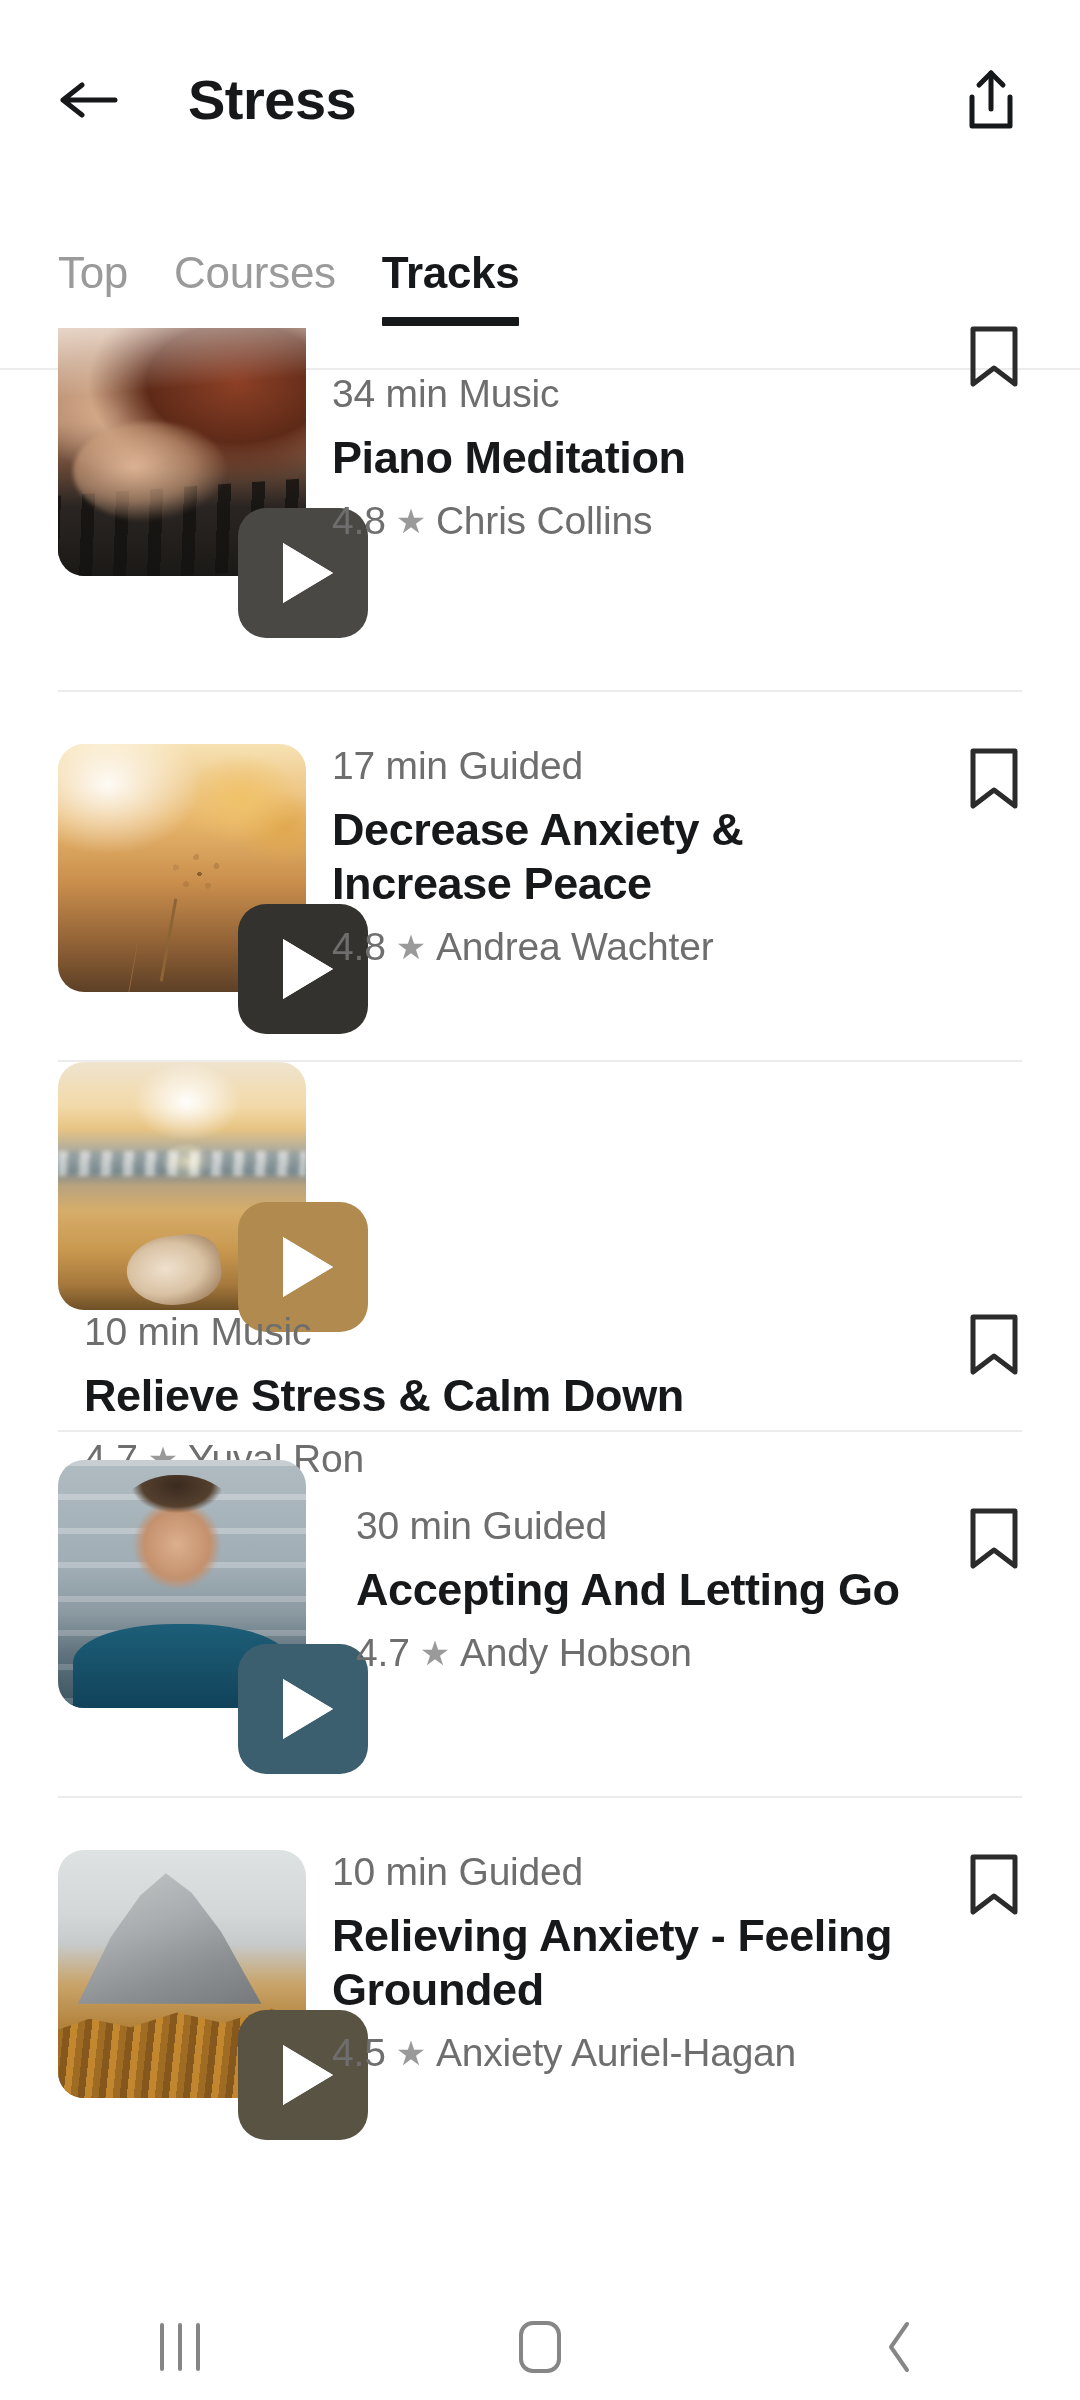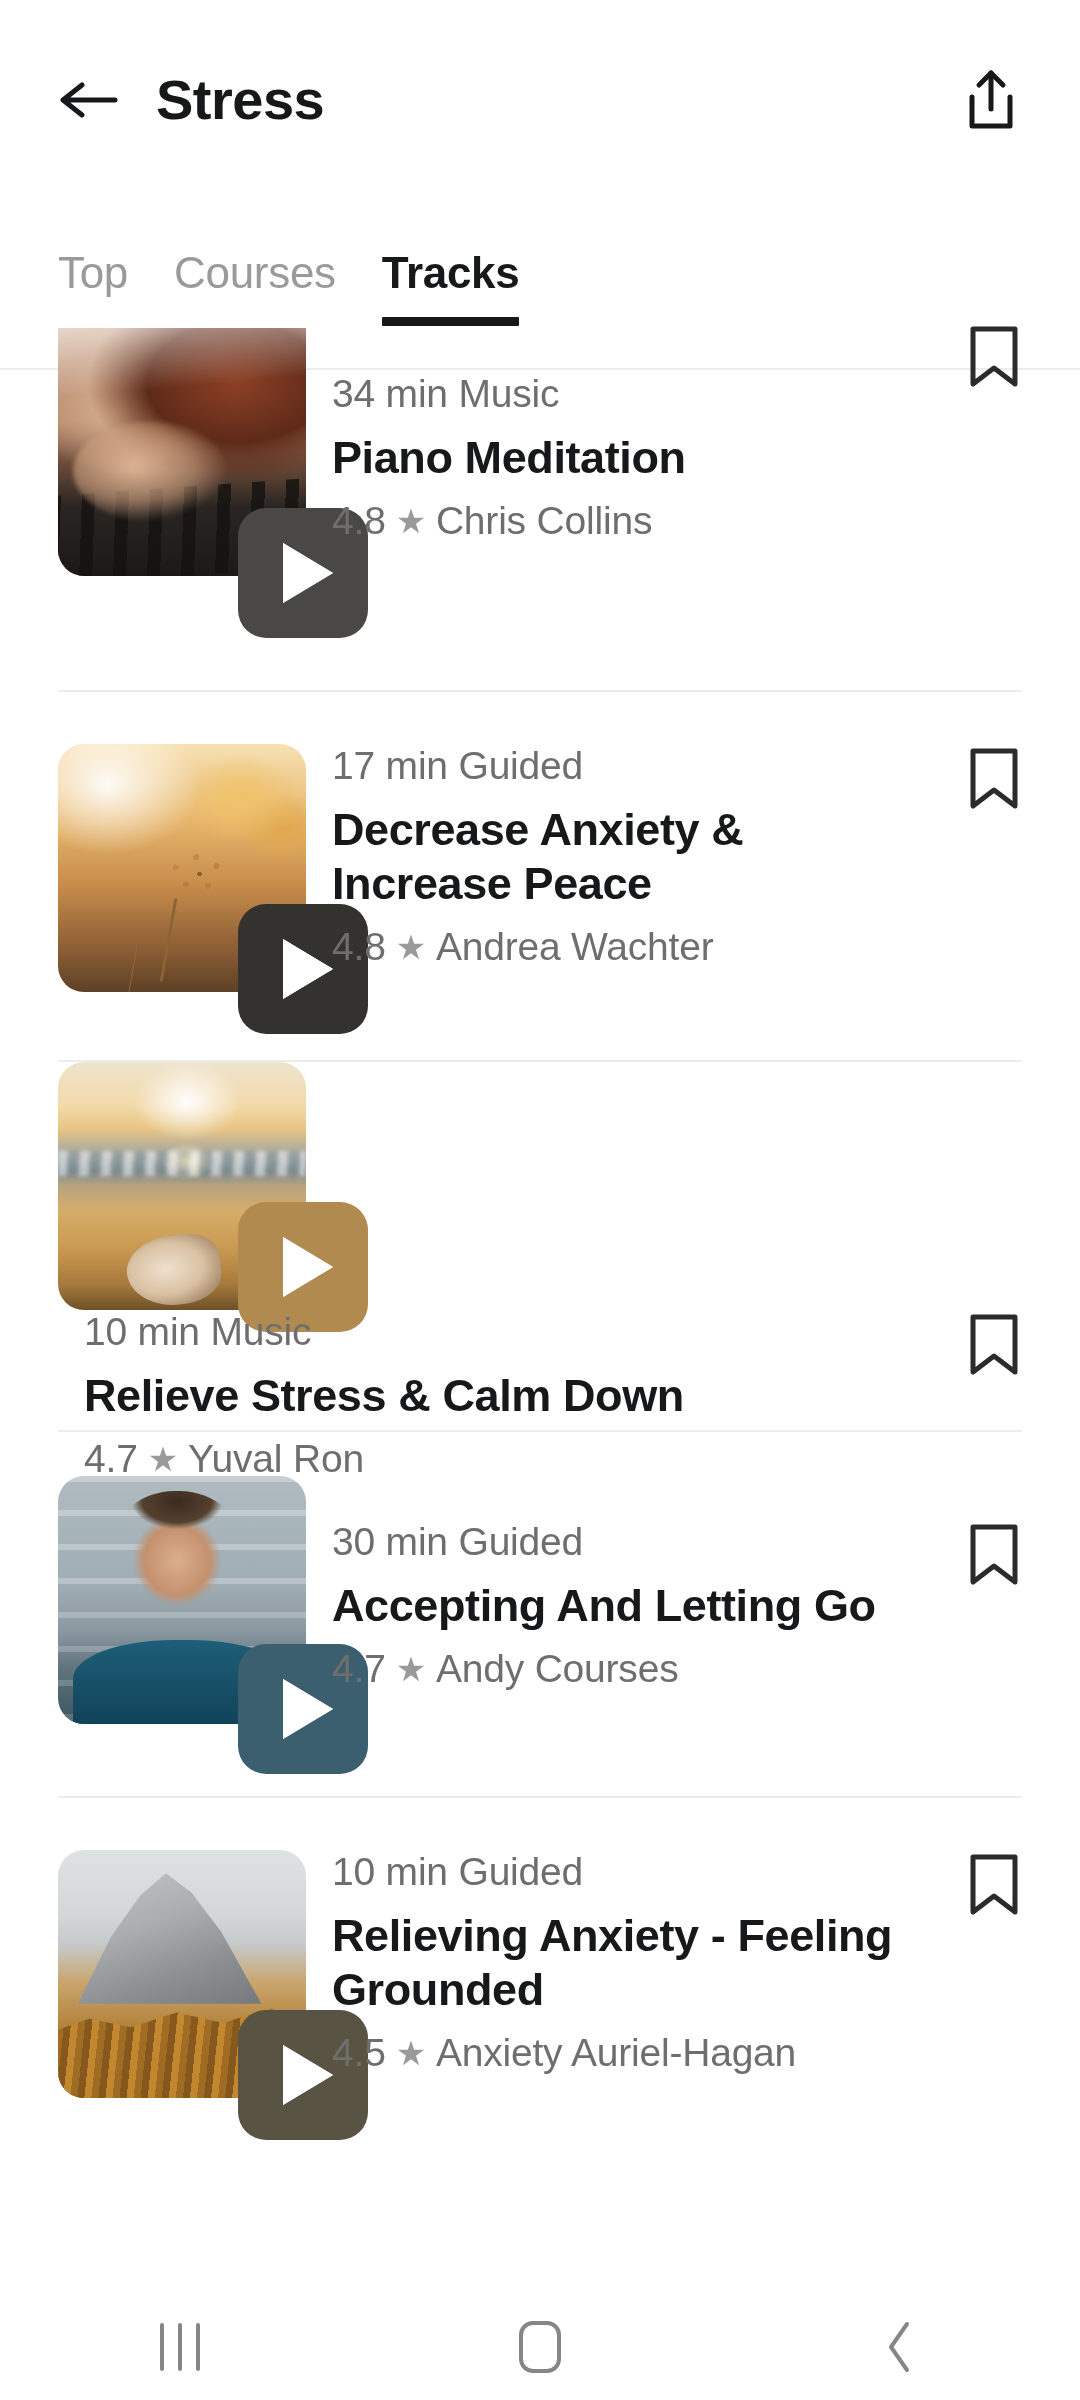--- a/index.html
+++ b/index.html
@@ -11,20 +11,21 @@
     overflow:hidden;
   }
 
   
   .header {
     height:200px;
     display:flex;
     align-items:center;
     padding:0 58px 0 58px;
     position:relative;
+    gap:32px;
   }
   .back-arrow {
     width:62px; height:62px;
     display:flex; align-items:center; justify-content:center;
     flex:0 0 auto;
   }
   .page-title {
     font-size:56px;
     font-weight:700;
     color:#17181a;
@@ -435,38 +436,38 @@
       </div>
       <div class="bookmark">
         <svg width="56" height="66" viewBox="0 0 56 66">
           <path d="M7 5 H49 V60 L28 44 L7 60 Z" stroke="#2b2b2b" stroke-width="5" fill="none" stroke-linejoin="round"></path>
         </svg>
       </div>
     </div>
   </div>
   <div class="row-divider" style="margin-top:48px;"></div>
 
-  <div class="track-row" style="padding-top:44px; height:320px;">
+  <div class="track-row" style="padding-top:28px; height:320px;gap:24px;">
     <div class="thumb-wrap">
       <div class="thumb">
         <div class="art art-portrait">
           <div class="portrait-body"></div>
         </div>
       </div>
       <div class="play-btn" style="background:#3c5f70;">
         <span class="play-tri"></span>
       </div>
     </div>
     <div class="row-body" style="padding-top:44px;">
       <div class="meta">30 min Guided</div>
       <div class="title">Accepting And Letting Go</div>
       <div class="rating">
         <span>4.7</span>
         <span class="star">★</span>
-        <span>Andy Courses</span>
+        <span>Andy Hobson</span>
       </div>
       <div class="bookmark" style="top:46px;">
         <svg width="56" height="66" viewBox="0 0 56 66">
           <path d="M7 5 H49 V60 L28 44 L7 60 Z" stroke="#2b2b2b" stroke-width="5" fill="none" stroke-linejoin="round"></path>
         </svg>
       </div>
     </div>
   </div>
   <div class="row-divider" style="margin-top:44px;"></div>
 

